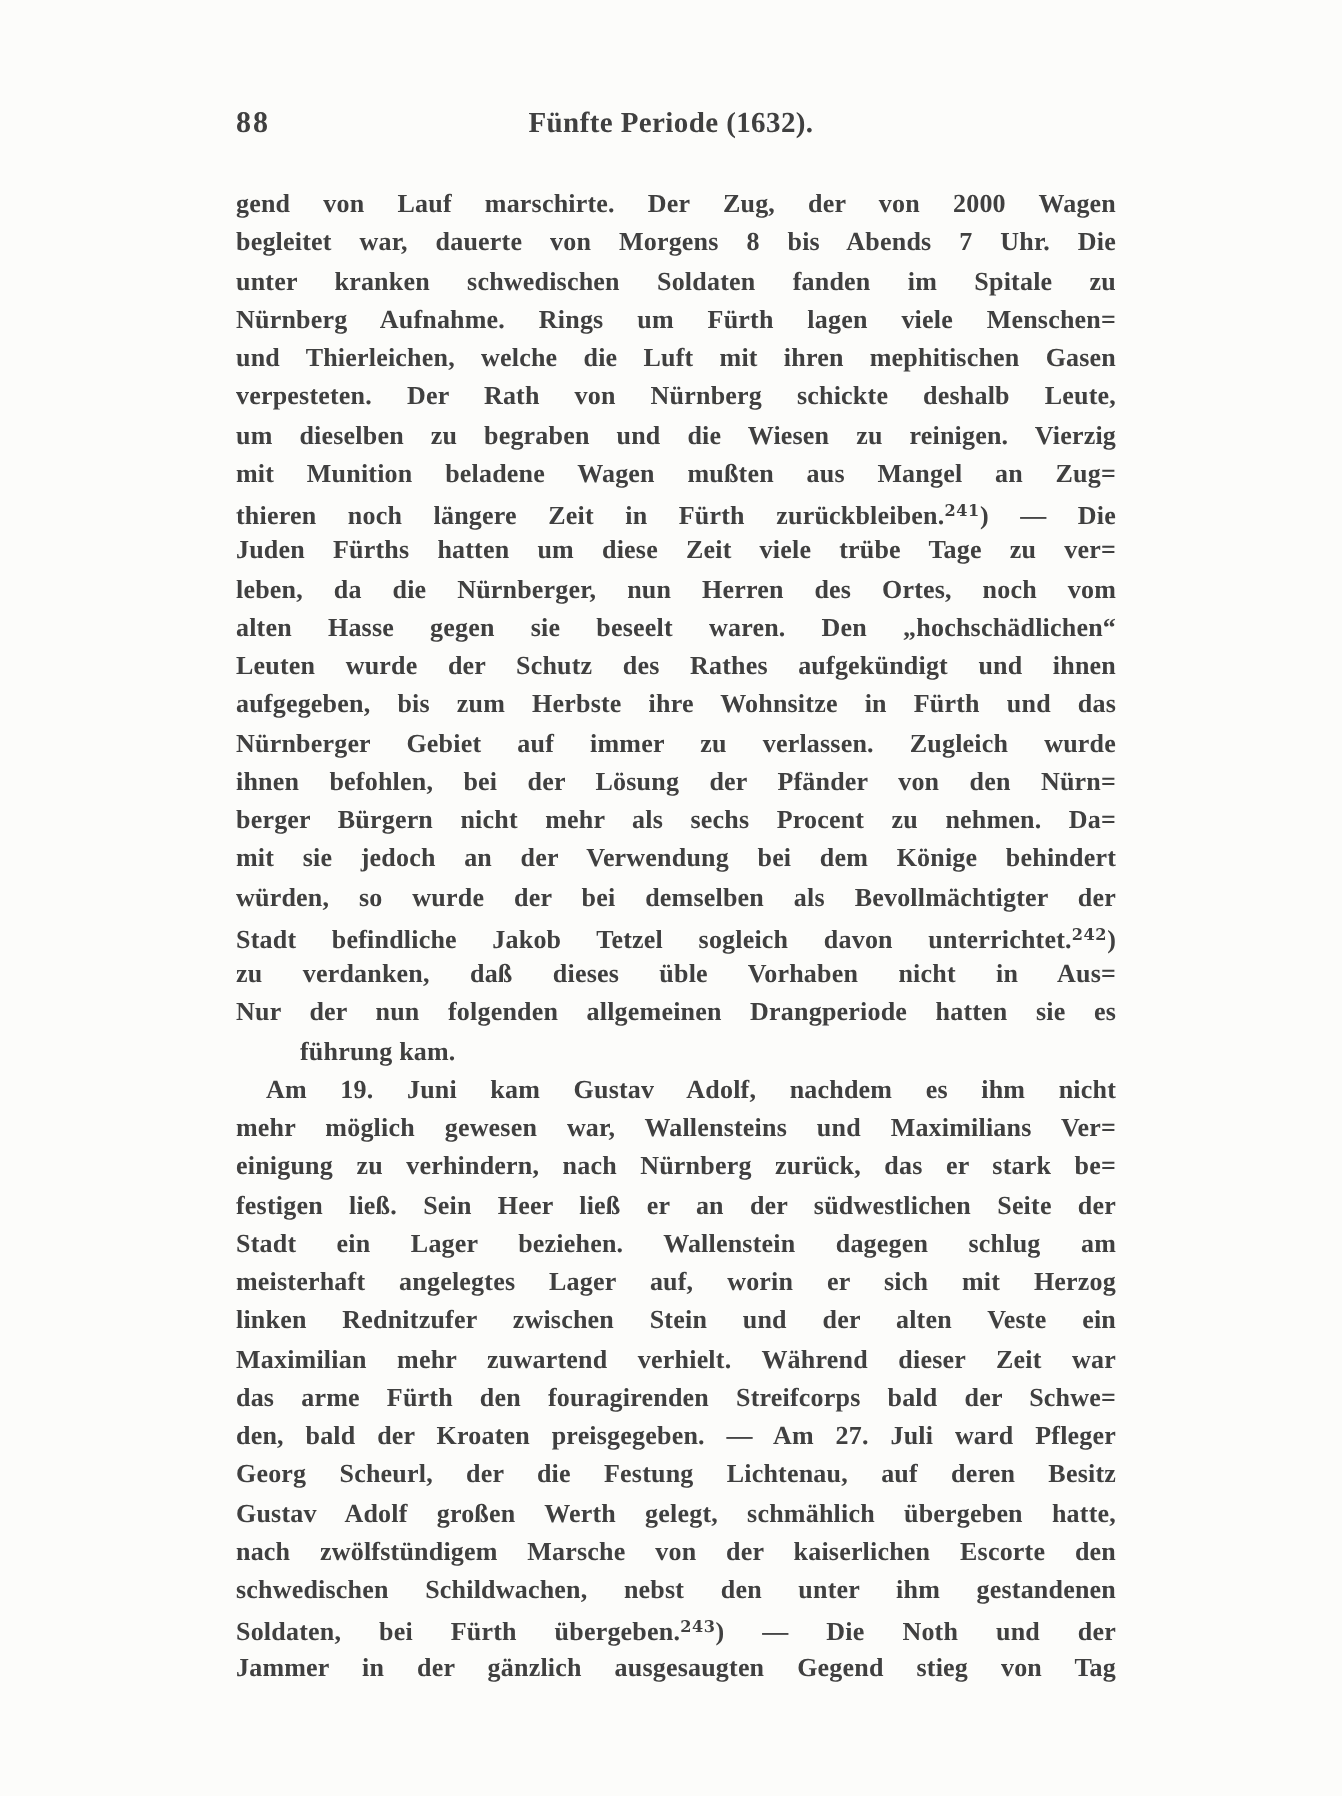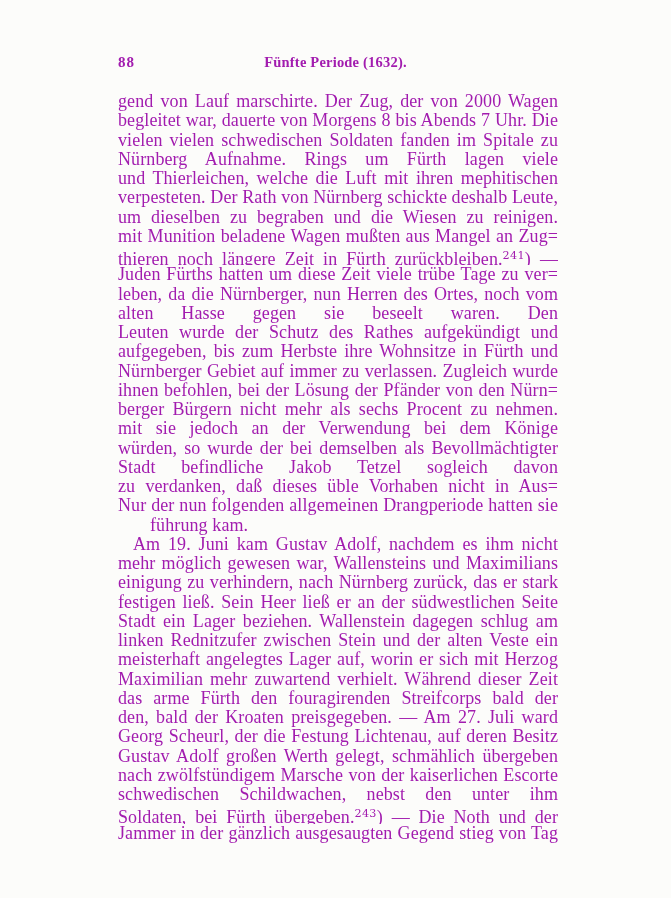--- a/index.html
+++ b/index.html
@@ -3,21 +3,21 @@
 <meta charset="utf-8">
 <style>
   html, body { margin: 0; padding: 0; background: #ffffff; }
   .page {
     position: relative;
     width: 671px;
     height: 898px;
     background: #fcfcfa;
     overflow: hidden;
     font-family: "Liberation Serif", "DejaVu Serif", serif;
-    color: #a21caf;
+    color: #404040;
   }
   .header-row {
     position: absolute;
     top: 54px;
     left: 0;
     width: 671px;
     height: 20px;
   }
   .page-number {
     position: absolute;
@@ -37,22 +37,22 @@
   }
   .text-body {
     position: absolute;
     left: 118px;
     top: 92px;
     width: 440px;
   }
   .line {
     height: 19.25px;
     line-height: 19.25px;
-    font-size: 18px;
-    font-weight: normal;
+    font-size: 13px;
+    font-weight: bold;
     letter-spacing: 0.1px;
     text-align: justify;
     text-align-last: justify;
     overflow: hidden;
   }
   .line.flush { text-align-last: left; margin-left: 32px; }
   .line.indent { padding-left: 15px; }
   sup {
     font-size: 0.62em;
     vertical-align: 0.5em;
@@ -65,21 +65,21 @@
 <body>
 
 <div class="page">
   <div class="header-row">
     <span class="page-number">88</span>
     <span class="header-title">Fünfte Periode (1632).</span>
   </div>
   <div class="text-body" id="text-body">
       <div class="line">gend von Lauf marschirte.  Der Zug, der von 2000 Wagen</div>
       <div class="line">begleitet war, dauerte von Morgens 8 bis Abends 7 Uhr.  Die</div>
-      <div class="line">vielen vielen schwedischen Soldaten fanden im Spitale zu</div>
+      <div class="line">unter kranken schwedischen Soldaten fanden im Spitale zu</div>
       <div class="line">Nürnberg Aufnahme.  Rings um Fürth lagen viele Menschen=</div>
       <div class="line">und Thierleichen, welche die Luft mit ihren mephitischen Gasen</div>
       <div class="line">verpesteten.  Der Rath von Nürnberg schickte deshalb Leute,</div>
       <div class="line">um dieselben zu begraben und die Wiesen zu reinigen.  Vierzig</div>
       <div class="line">mit Munition beladene Wagen mußten aus Mangel an Zug=</div>
       <div class="line">thieren noch längere Zeit in Fürth zurückbleiben.<sup>241</sup>) — Die</div>
       <div class="line">Juden Fürths hatten um diese Zeit viele trübe Tage zu ver=</div>
       <div class="line">leben, da die Nürnberger, nun Herren des Ortes, noch vom</div>
       <div class="line">alten Hasse gegen sie beseelt waren.  Den „hochschädlichen“</div>
       <div class="line">Leuten wurde der Schutz des Rathes aufgekündigt und ihnen</div>
@@ -91,22 +91,22 @@
       <div class="line">würden, so wurde der bei demselben als Bevollmächtigter der</div>
       <div class="line">Stadt befindliche Jakob Tetzel sogleich davon unterrichtet.<sup>242</sup>)</div>
       <div class="line">zu verdanken, daß dieses üble Vorhaben nicht in Aus=</div>
       <div class="line">Nur der nun folgenden allgemeinen Drangperiode hatten sie es</div>
       <div class="line flush">führung kam.</div>
       <div class="line indent">Am 19. Juni kam Gustav Adolf, nachdem es ihm nicht</div>
       <div class="line">mehr möglich gewesen war, Wallensteins und Maximilians Ver=</div>
       <div class="line">einigung zu verhindern, nach Nürnberg zurück, das er stark be=</div>
       <div class="line">festigen ließ.  Sein Heer ließ er an der südwestlichen Seite der</div>
       <div class="line">Stadt ein Lager beziehen.  Wallenstein dagegen schlug am</div>
+      <div class="line">meisterhaft angelegtes Lager auf, worin er sich mit Herzog</div>
       <div class="line">linken Rednitzufer zwischen Stein und der alten Veste ein</div>
-      <div class="line">meisterhaft angelegtes Lager auf, worin er sich mit Herzog</div>
       <div class="line">Maximilian mehr zuwartend verhielt.  Während dieser Zeit war</div>
       <div class="line">das arme Fürth den fouragirenden Streifcorps bald der Schwe=</div>
       <div class="line">den, bald der Kroaten preisgegeben. — Am 27. Juli ward Pfleger</div>
       <div class="line">Georg Scheurl, der die Festung Lichtenau, auf deren Besitz</div>
       <div class="line">Gustav Adolf großen Werth gelegt, schmählich übergeben hatte,</div>
       <div class="line">nach zwölfstündigem Marsche von der kaiserlichen Escorte den</div>
       <div class="line">schwedischen Schildwachen, nebst den unter ihm gestandenen</div>
       <div class="line">Soldaten, bei Fürth übergeben.<sup>243</sup>) — Die Noth und der</div>
       <div class="line">Jammer in der gänzlich ausgesaugten Gegend stieg von Tag</div>
     </div>

